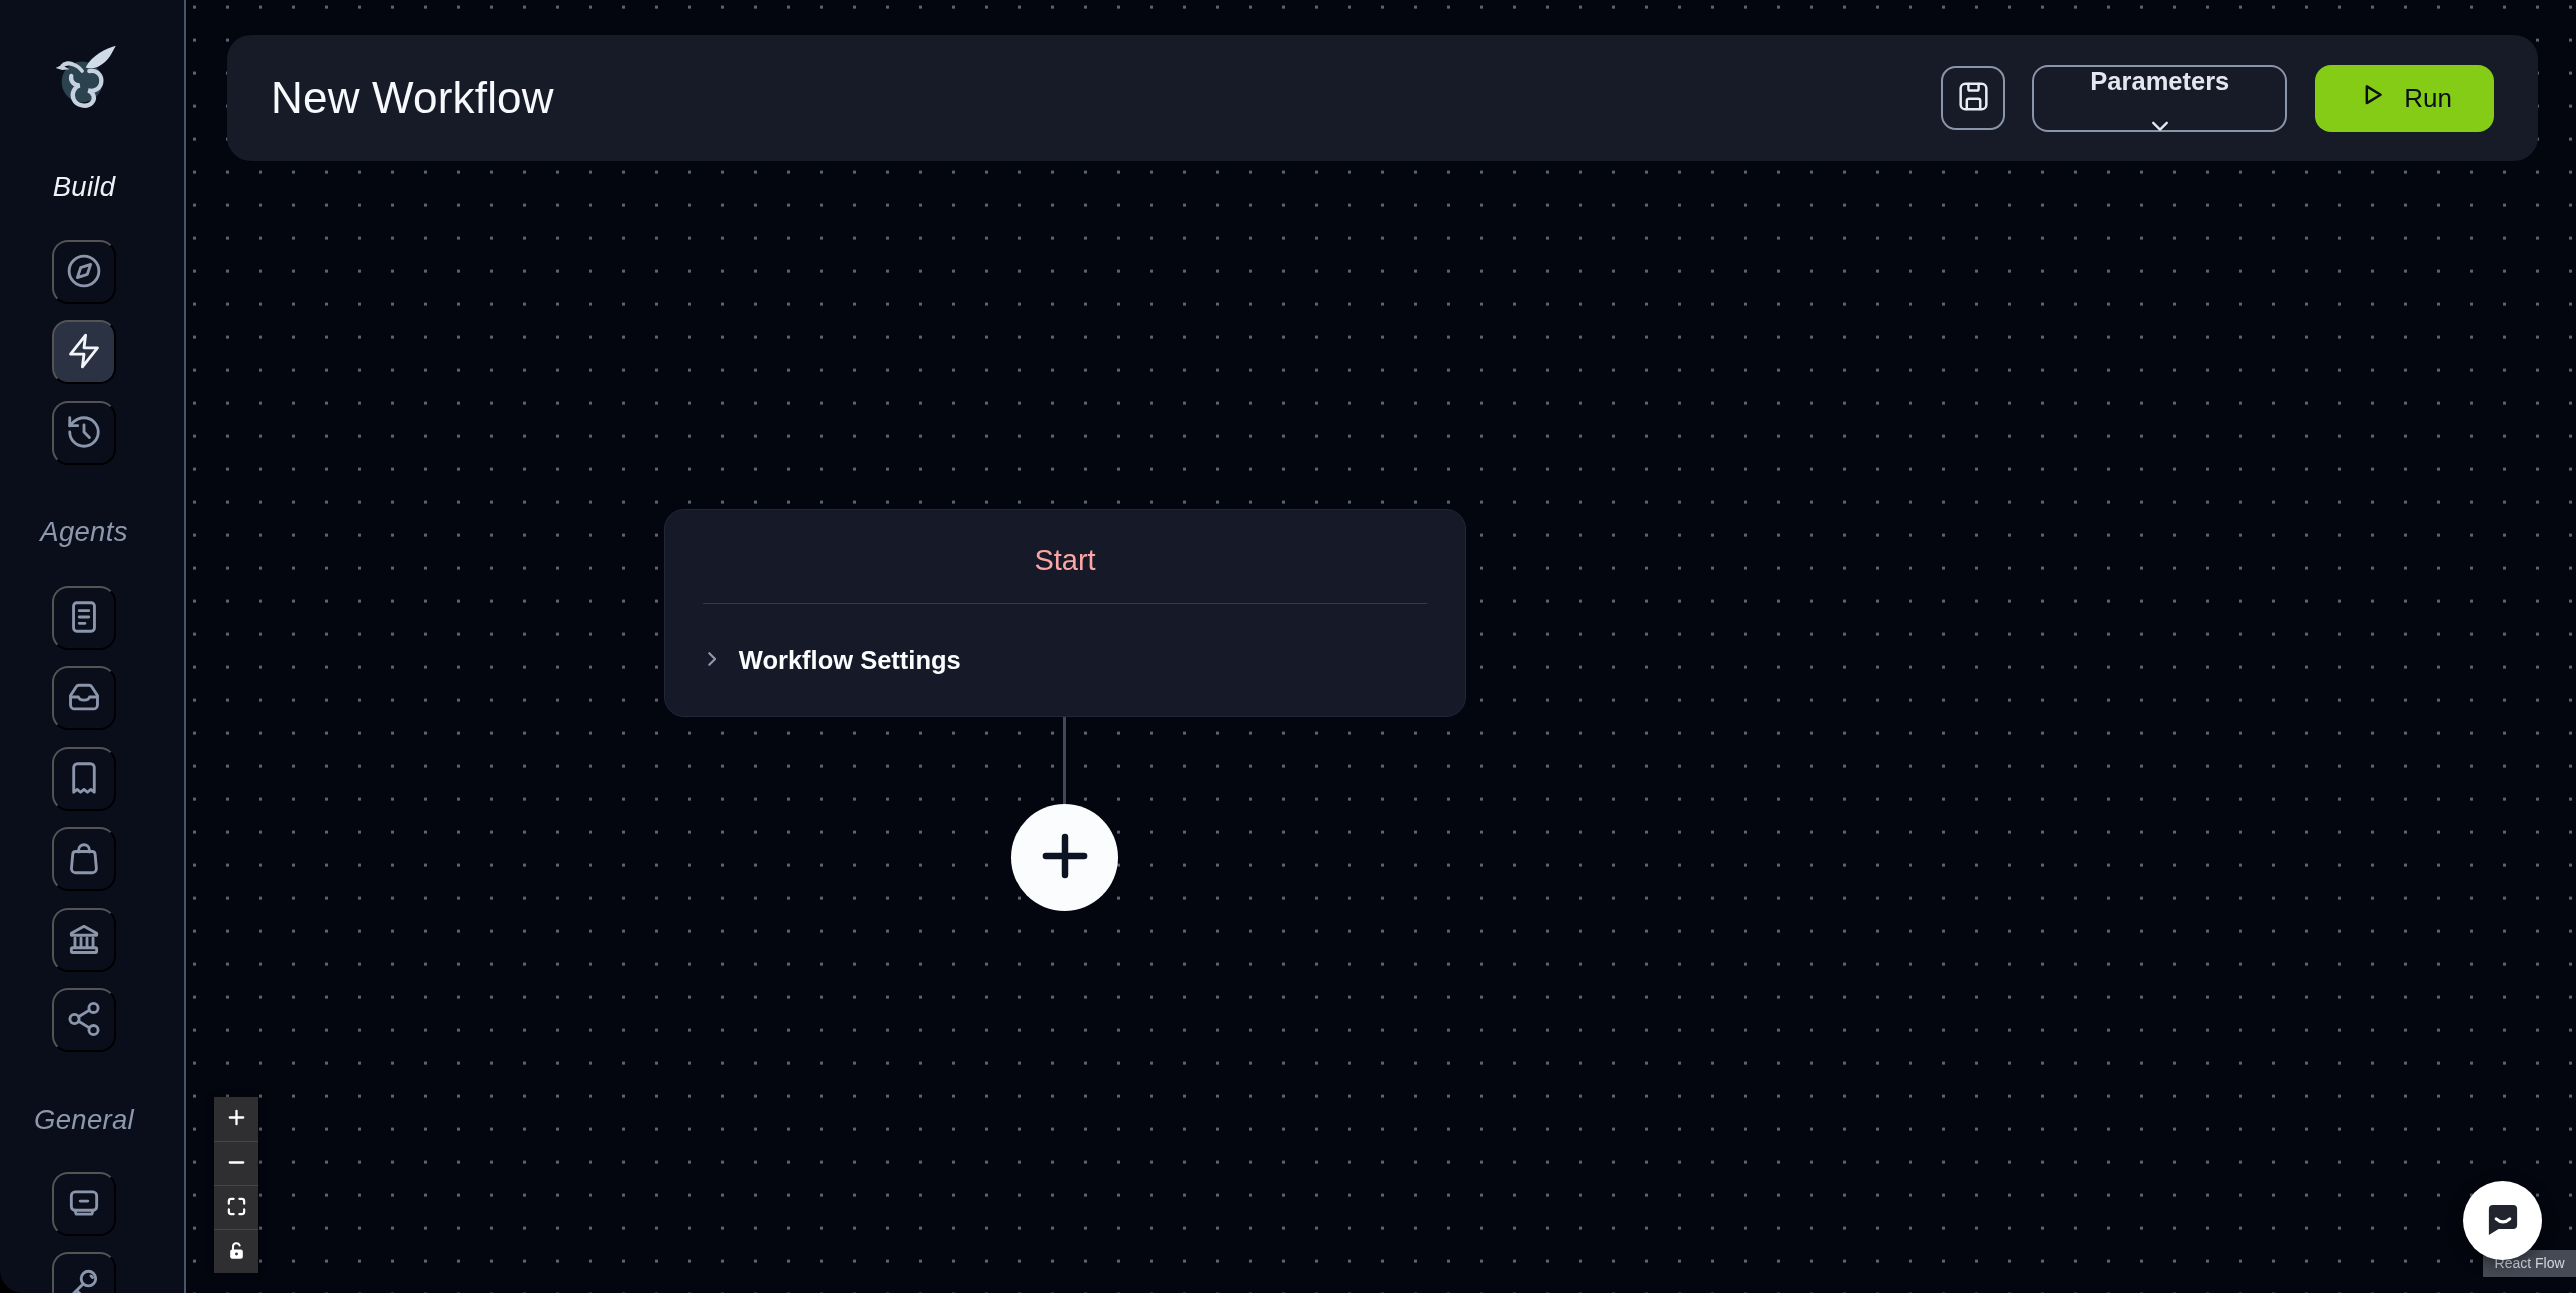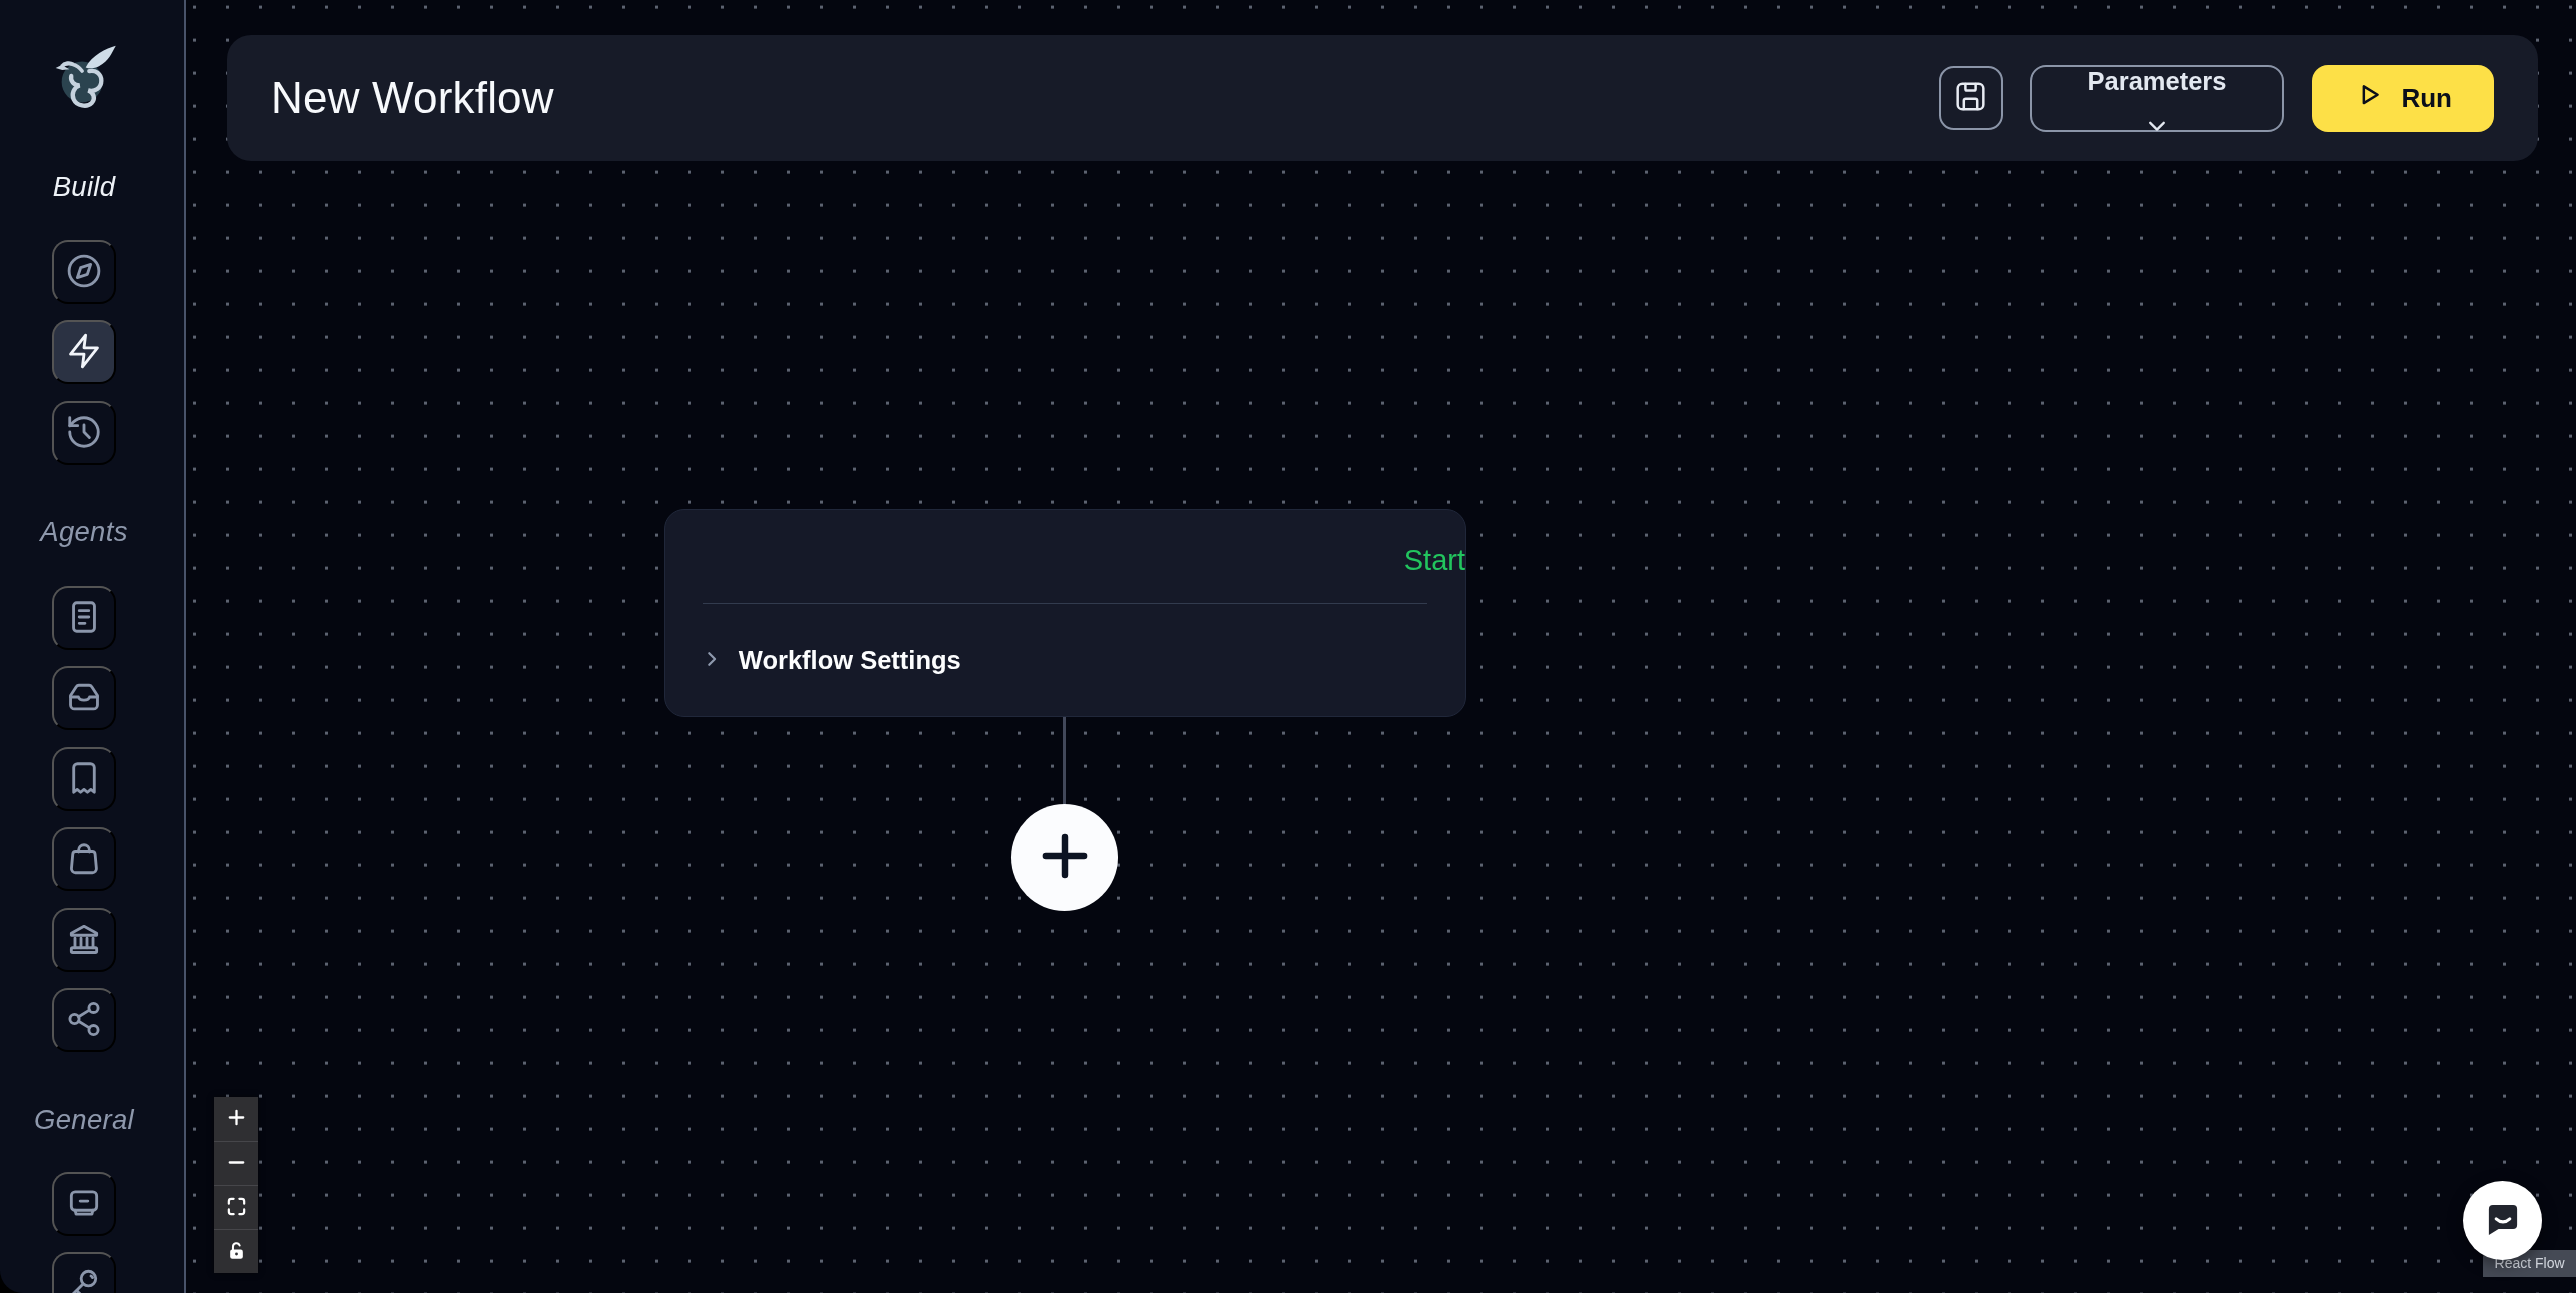--- a/index.html
+++ b/index.html
@@ -80,35 +80,35 @@
   }
   .save-btn svg { width: 35px; height: 35px; }
   .params-btn {
     margin-left: 27px; height: 67px; border: 2px solid #8b95a8; border-radius: 16px;
     background: transparent; display: flex; align-items: center; gap: 16px;
     padding: 0 56px; color: #e3e8f0; font-size: 25.5px; font-weight: 600; cursor: pointer; flex-direction: column;
   }
   .params-btn svg { width: 28px; height: 28px; }
   .run-btn {
     margin-left: 28px; height: 67px; border-radius: 16px; border: none;
-    background: #fde047; color: #0b0f1a;
+    background: #84cc16; color: #0b0f1a;
     display: flex; align-items: center; gap: 17.5px;
-    padding: 0 42px; font-size: 26px; font-weight: 700; font-family: inherit; cursor: pointer;
+    padding: 0 42px; font-size: 26px; font-weight: 400; font-family: inherit; cursor: pointer;
   }
   .run-btn svg { width: 29.5px; height: 29.5px; }
 
   
   .start-node {
     position: absolute; left: 475px; top: 509px; width: 802px; height: 208px;
     background: #151928; border: 0.7px solid #20273a; border-radius: 20px;
     cursor: grab;
   }
   .node-title {
-    text-align: right; padding-top: 34px;
-    font-size: 29px; font-weight: 500; color: #22c55e;
+    text-align: center; padding-top: 34px;
+    font-size: 29px; font-weight: 500; color: #fca5a5;
   }
   .node-divider { height: 1.3px; background: #323b4e; margin: 25.5px 38px 0 38px; }
   .node-settings {
     margin: 42px 0 0 35px; display: flex; align-items: center; gap: 14.8px;
     cursor: pointer; width: fit-content;
   }
   .node-settings svg { width: 24px; height: 24px; color: #8e99ad; }
   .node-settings .txt { color: #fcfdfe; font-size: 25.5px; font-weight: 700; }
 
   .edge-line {

